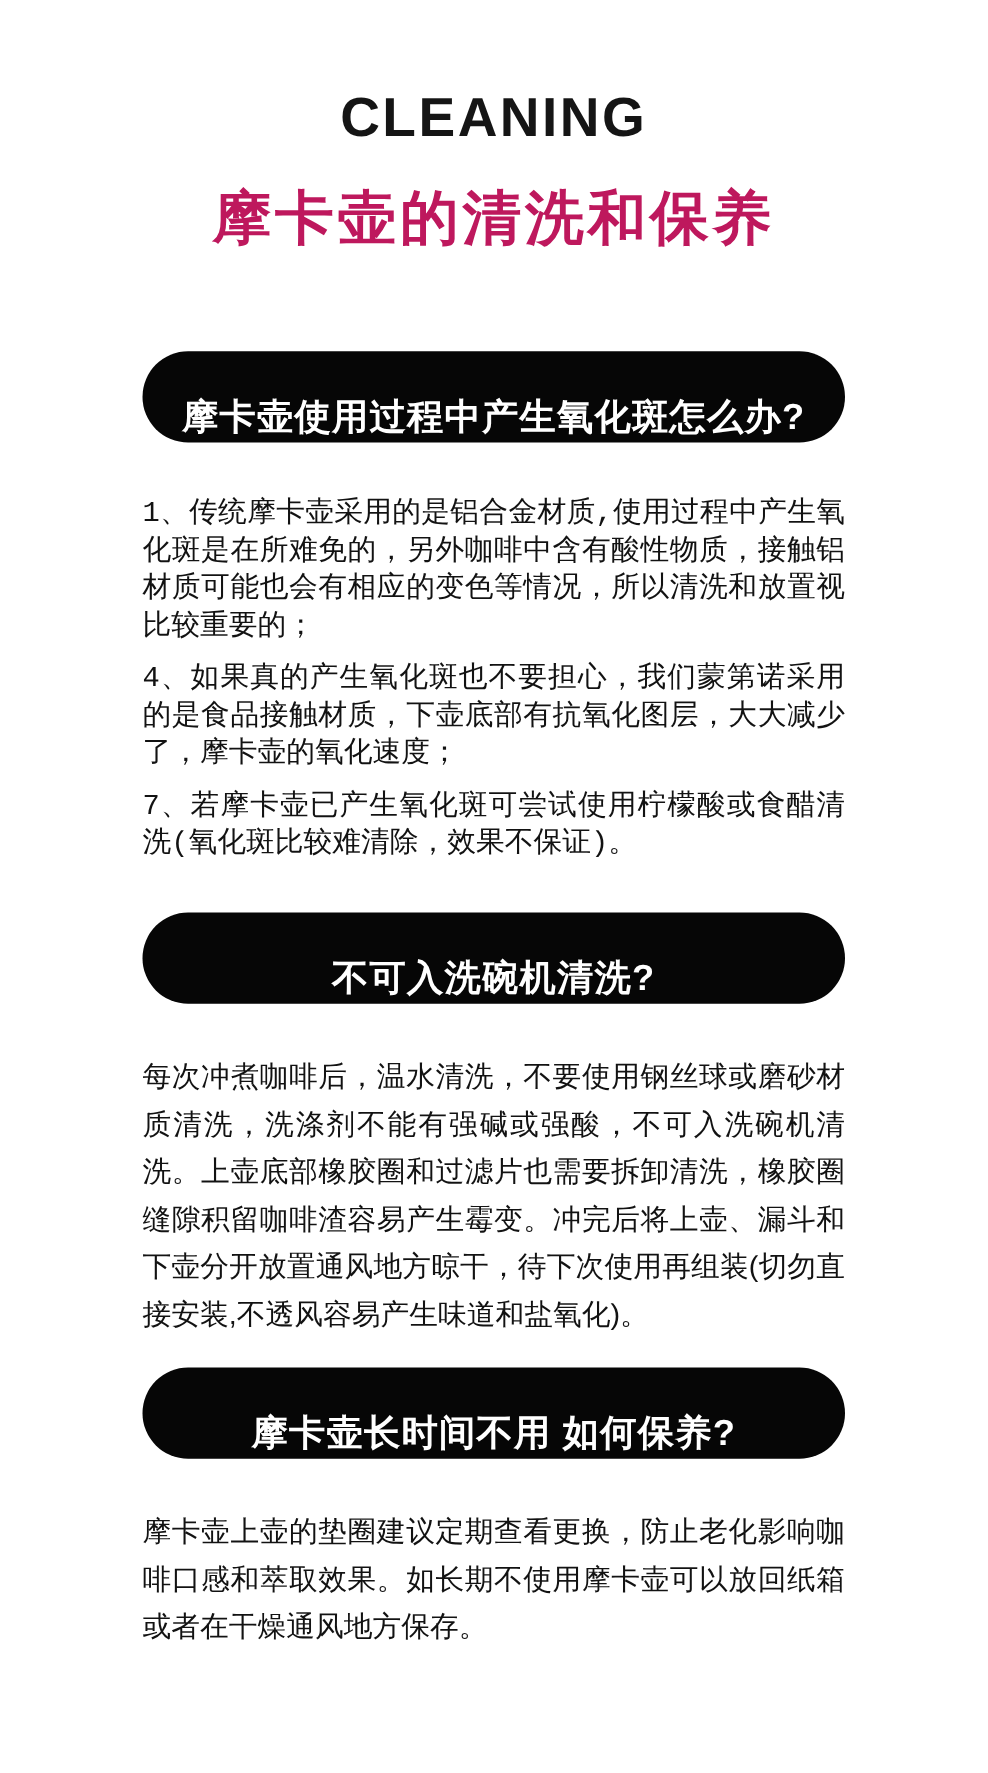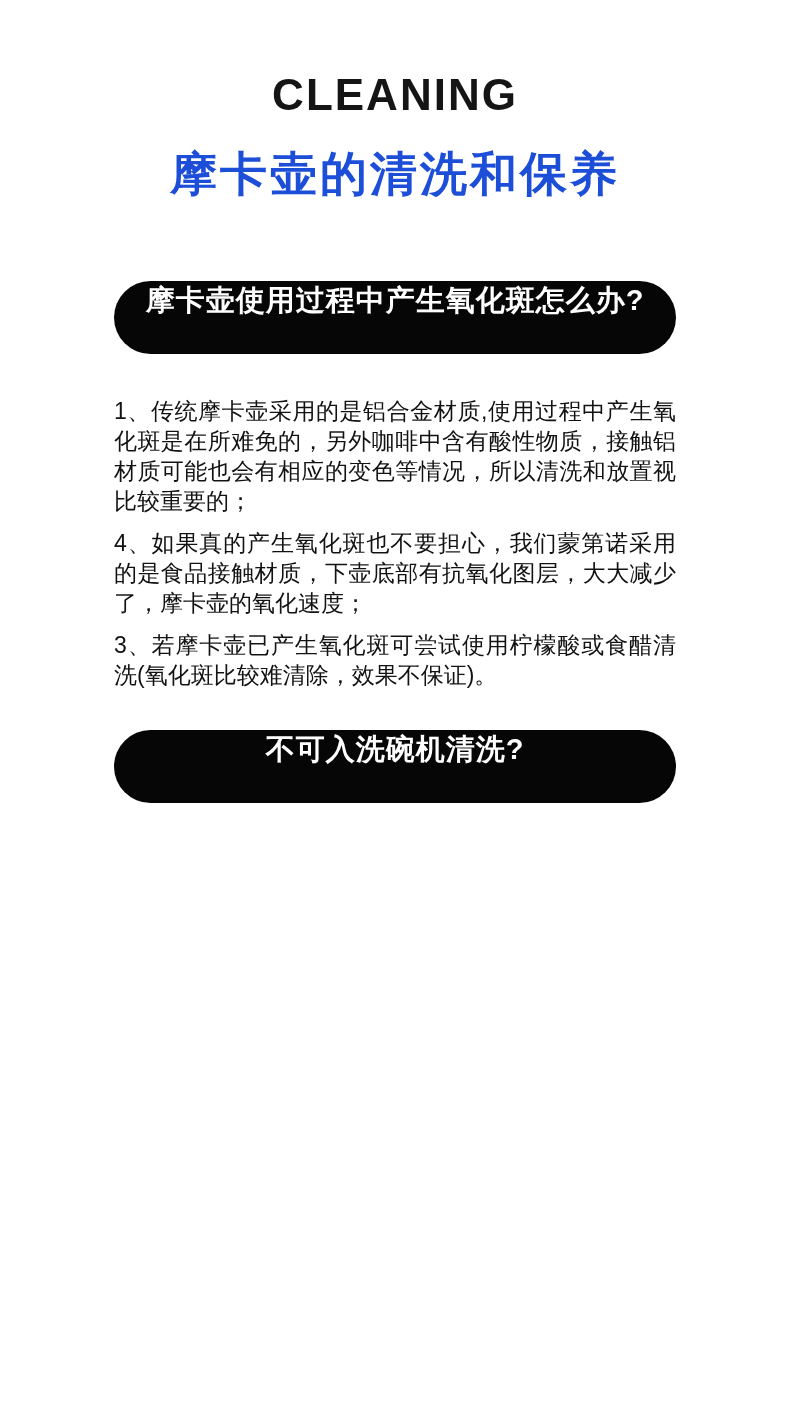--- a/index.html
+++ b/index.html
@@ -31,31 +31,31 @@
     font-weight: 700;
     letter-spacing: 2px;
     color: #151515;
   }
   .title-cn {
     margin-top: 22px;
     font-size: 47px;
     line-height: 58px;
     font-weight: 700;
     letter-spacing: 3px;
-    color: #1d4ed8;
+    color: #be185d;
     white-space: nowrap;
   }
   
   .pill {
     height: 73px;
     border-radius: 37px;
     background: #060606;
     color: #ffffff;
     display: flex;
-    align-items: flex-start;
+    align-items: flex-end;
     justify-content: center;
     font-size: 29px;
     font-weight: 700;
     letter-spacing: 1px;
     white-space: nowrap;
   }
   .pill-first  { margin-top: 78px; }
   .pill-second { margin-top: 40px; }
   .pill-third  { margin-top: 24px; }
   
@@ -63,20 +63,21 @@
   .paras-loose { margin-top: 39px; }
   p.body-para {
     margin: 0;
     font-size: 23px;
     color: #121212;
     text-align: justify;
   }
   .paras-tight p.body-para {
     line-height: 30px;
     margin-bottom: 12px;
+    font-family: Liberation Mono, monospace;
   }
   .paras-tight p.body-para:last-child { margin-bottom: 0; }
   .paras-loose p.body-para {
     line-height: 38px;
   }
 </style>
 </head>
 <body>
 
 <div class="page">
@@ -89,25 +90,36 @@
       <div class="title-cn">摩卡壶的清洗和保养</div>
     </header>
 
     <section>
       <div class="pill pill-first">
         <span>摩卡壶使用过程中产生氧化斑怎么办?</span>
       </div>
       <div class="paras-tight">
         <p class="body-para">1、传统摩卡壶采用的是铝合金材质,使用过程中产生氧化斑是在所难免的，另外咖啡中含有酸性物质，接触铝材质可能也会有相应的变色等情况，所以清洗和放置视比较重要的；</p>
         <p class="body-para">4、如果真的产生氧化斑也不要担心，我们蒙第诺采用的是食品接触材质，下壶底部有抗氧化图层，大大减少了，摩卡壶的氧化速度；</p>
-        <p class="body-para">3、若摩卡壶已产生氧化斑可尝试使用柠檬酸或食醋清洗(氧化斑比较难清除，效果不保证)。</p>
+        <p class="body-para">7、若摩卡壶已产生氧化斑可尝试使用柠檬酸或食醋清洗(氧化斑比较难清除，效果不保证)。</p>
       </div>
     </section>
 
     <section>
       <div class="pill pill-second">
         <span>不可入洗碗机清洗?</span>
       </div>
+      <div class="paras-loose">
+        <p class="body-para">每次冲煮咖啡后，温水清洗，不要使用钢丝球或磨砂材质清洗，洗涤剂不能有强碱或强酸，不可入洗碗机清洗。上壶底部橡胶圈和过滤片也需要拆卸清洗，橡胶圈缝隙积留咖啡渣容易产生霉变。冲完后将上壶、漏斗和下壶分开放置通风地方晾干，待下次使用再组装(切勿直接安装,不透风容易产生味道和盐氧化)。</p>
+      </div>
     </section>
 
+    <section>
+      <div class="pill pill-third">
+        <span>摩卡壶长时间不用 如何保养?</span>
+      </div>
+      <div class="paras-loose">
+        <p class="body-para">摩卡壶上壶的垫圈建议定期查看更换，防止老化影响咖啡口感和萃取效果。如长期不使用摩卡壶可以放回纸箱或者在干燥通风地方保存。</p>
+      </div>
+    </section>
 
   </div>
 </div>
 
 </body></html>

